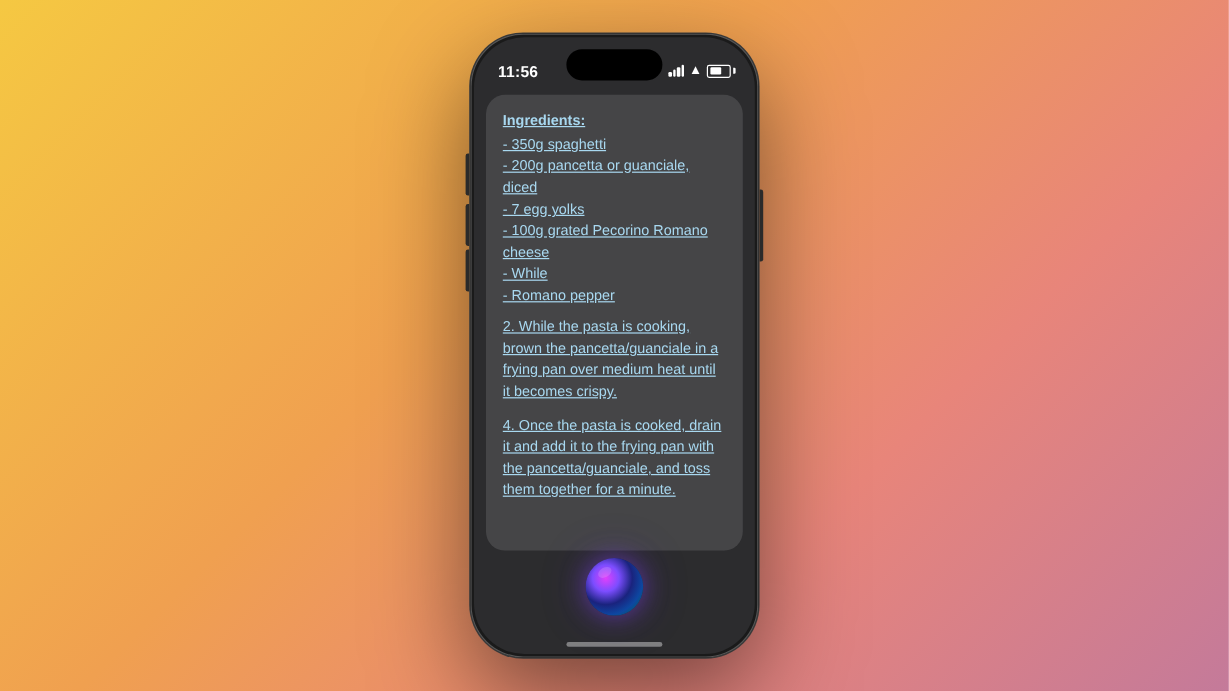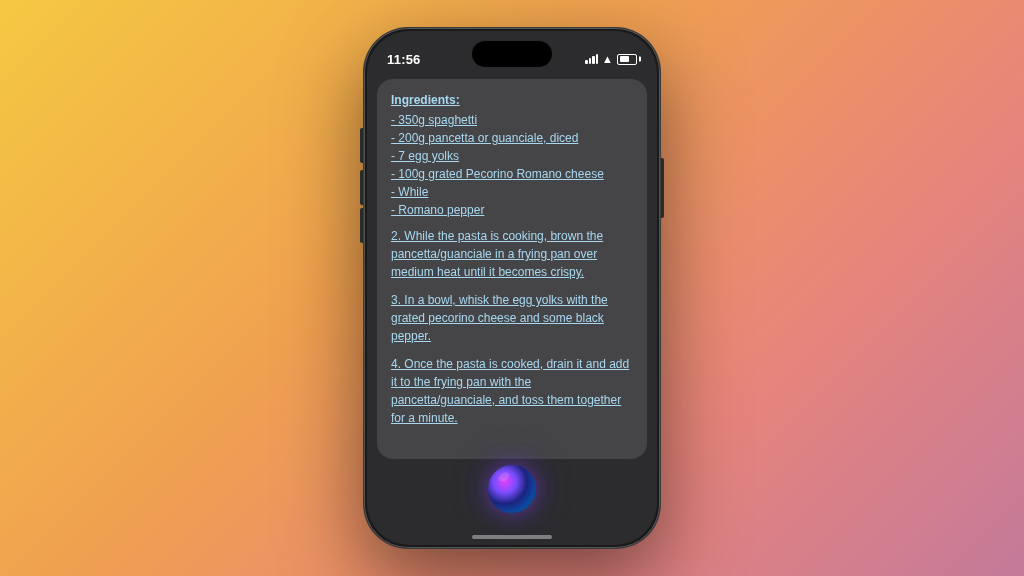--- a/index.html
+++ b/index.html
@@ -9,21 +9,21 @@
       height: 576px;
       background: linear-gradient(135deg, #f5c842 0%, #f0a050 40%, #e8857a 70%, #c47a9a 100%);
       display: flex;
       align-items: center;
       justify-content: center;
       font-family: -apple-system, 'SF Pro Text', 'Helvetica Neue', sans-serif;
       overflow: hidden;
     }
 
     .phone-outer {
-      width: 296px;
+      width: 240px;
       height: 520px;
       background: #1a1a1a;
       border-radius: 44px;
       padding: 3px;
       box-shadow:
         0 0 0 1px #3a3a3a,
         0 30px 80px rgba(0,0,0,0.5),
         inset 0 0 0 1px #555;
       position: relative;
     }
@@ -290,21 +290,20 @@
           <div class="ingredient-list">
             <span>- 350g spaghetti</span><br>
             <span>- 200g pancetta or guanciale, diced</span><br>
             <span>- 7 egg yolks</span><br>
             <span>- 100g grated Pecorino Romano cheese</span><br>
             <span>- While</span><br>
             <span>- Romano pepper</span>
           </div>
 
           <span class="step">2. While the pasta is cooking, brown the pancetta/guanciale in a frying pan over medium heat until it becomes crispy.</span>
-          <span class="step">3. In a bowl, whisk the egg yolks with the grated pecorino cheese and some black pepper.</span>
           <span class="step">4. Once the pasta is cooked, drain it and add it to the frying pan with the pancetta/guanciale, and toss them together for a minute.</span>
 
         </div>
       </div>
     </div>
 
     <div class="siri-bottom">
       <div class="siri-orb"></div>
     </div>
 

